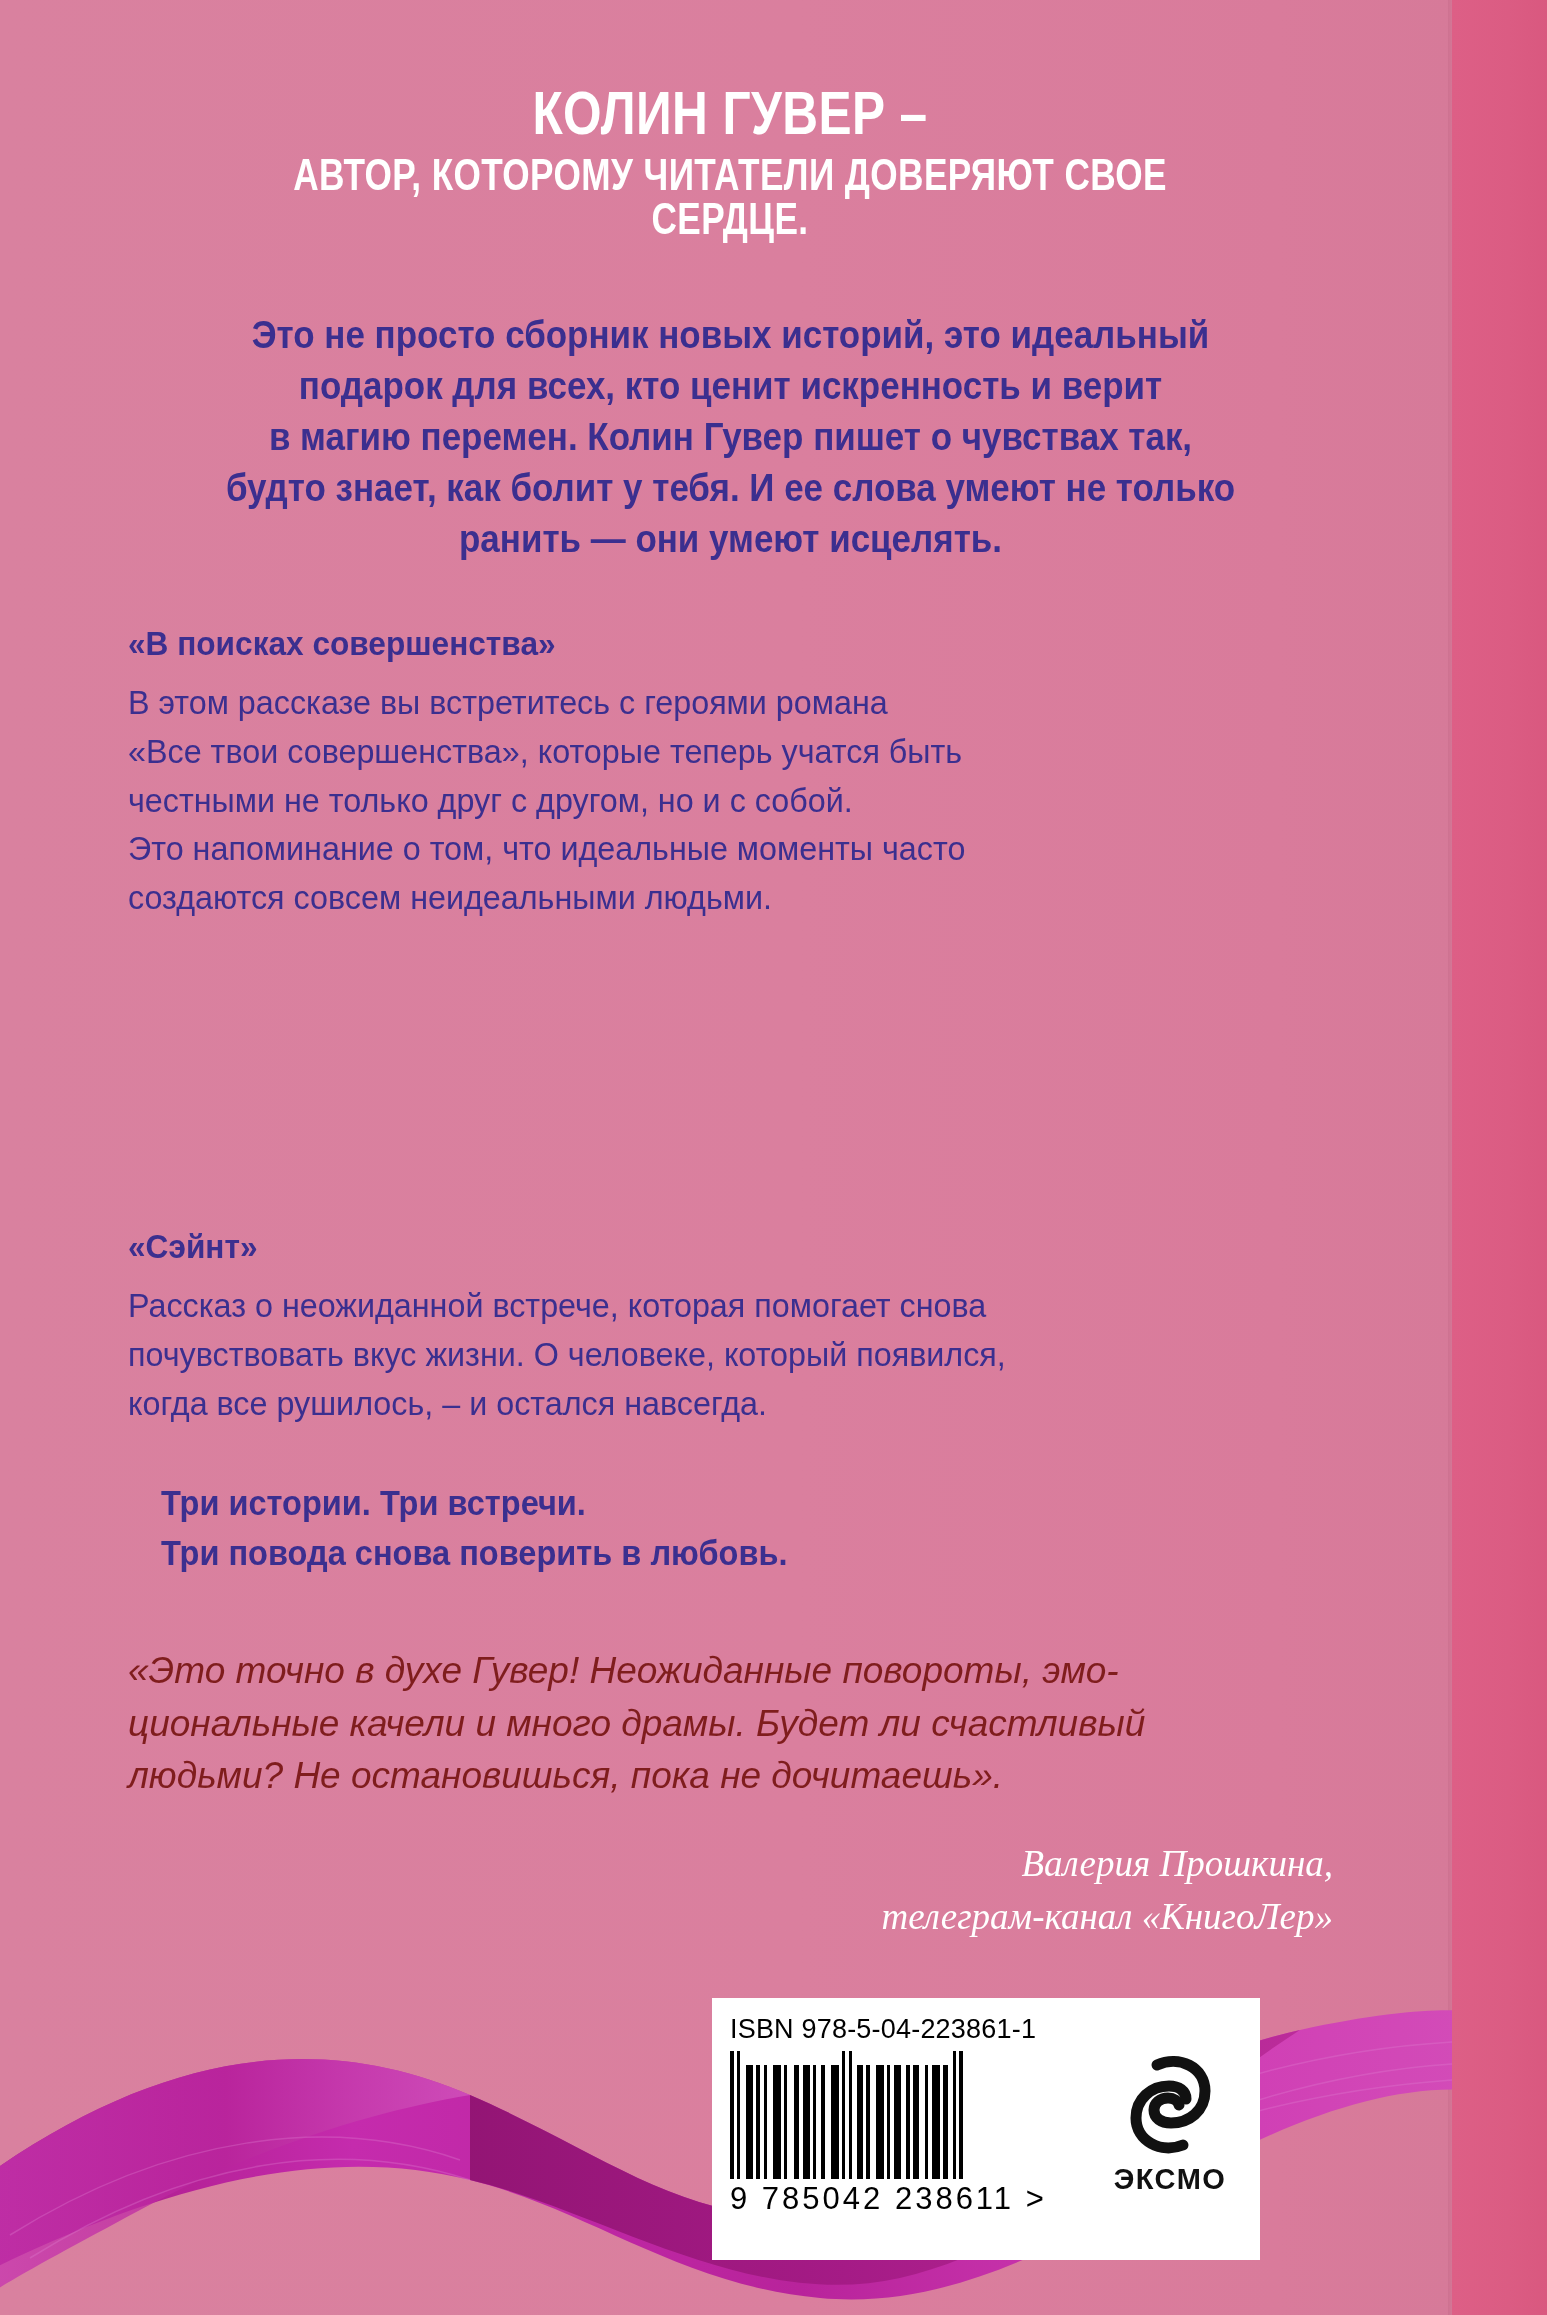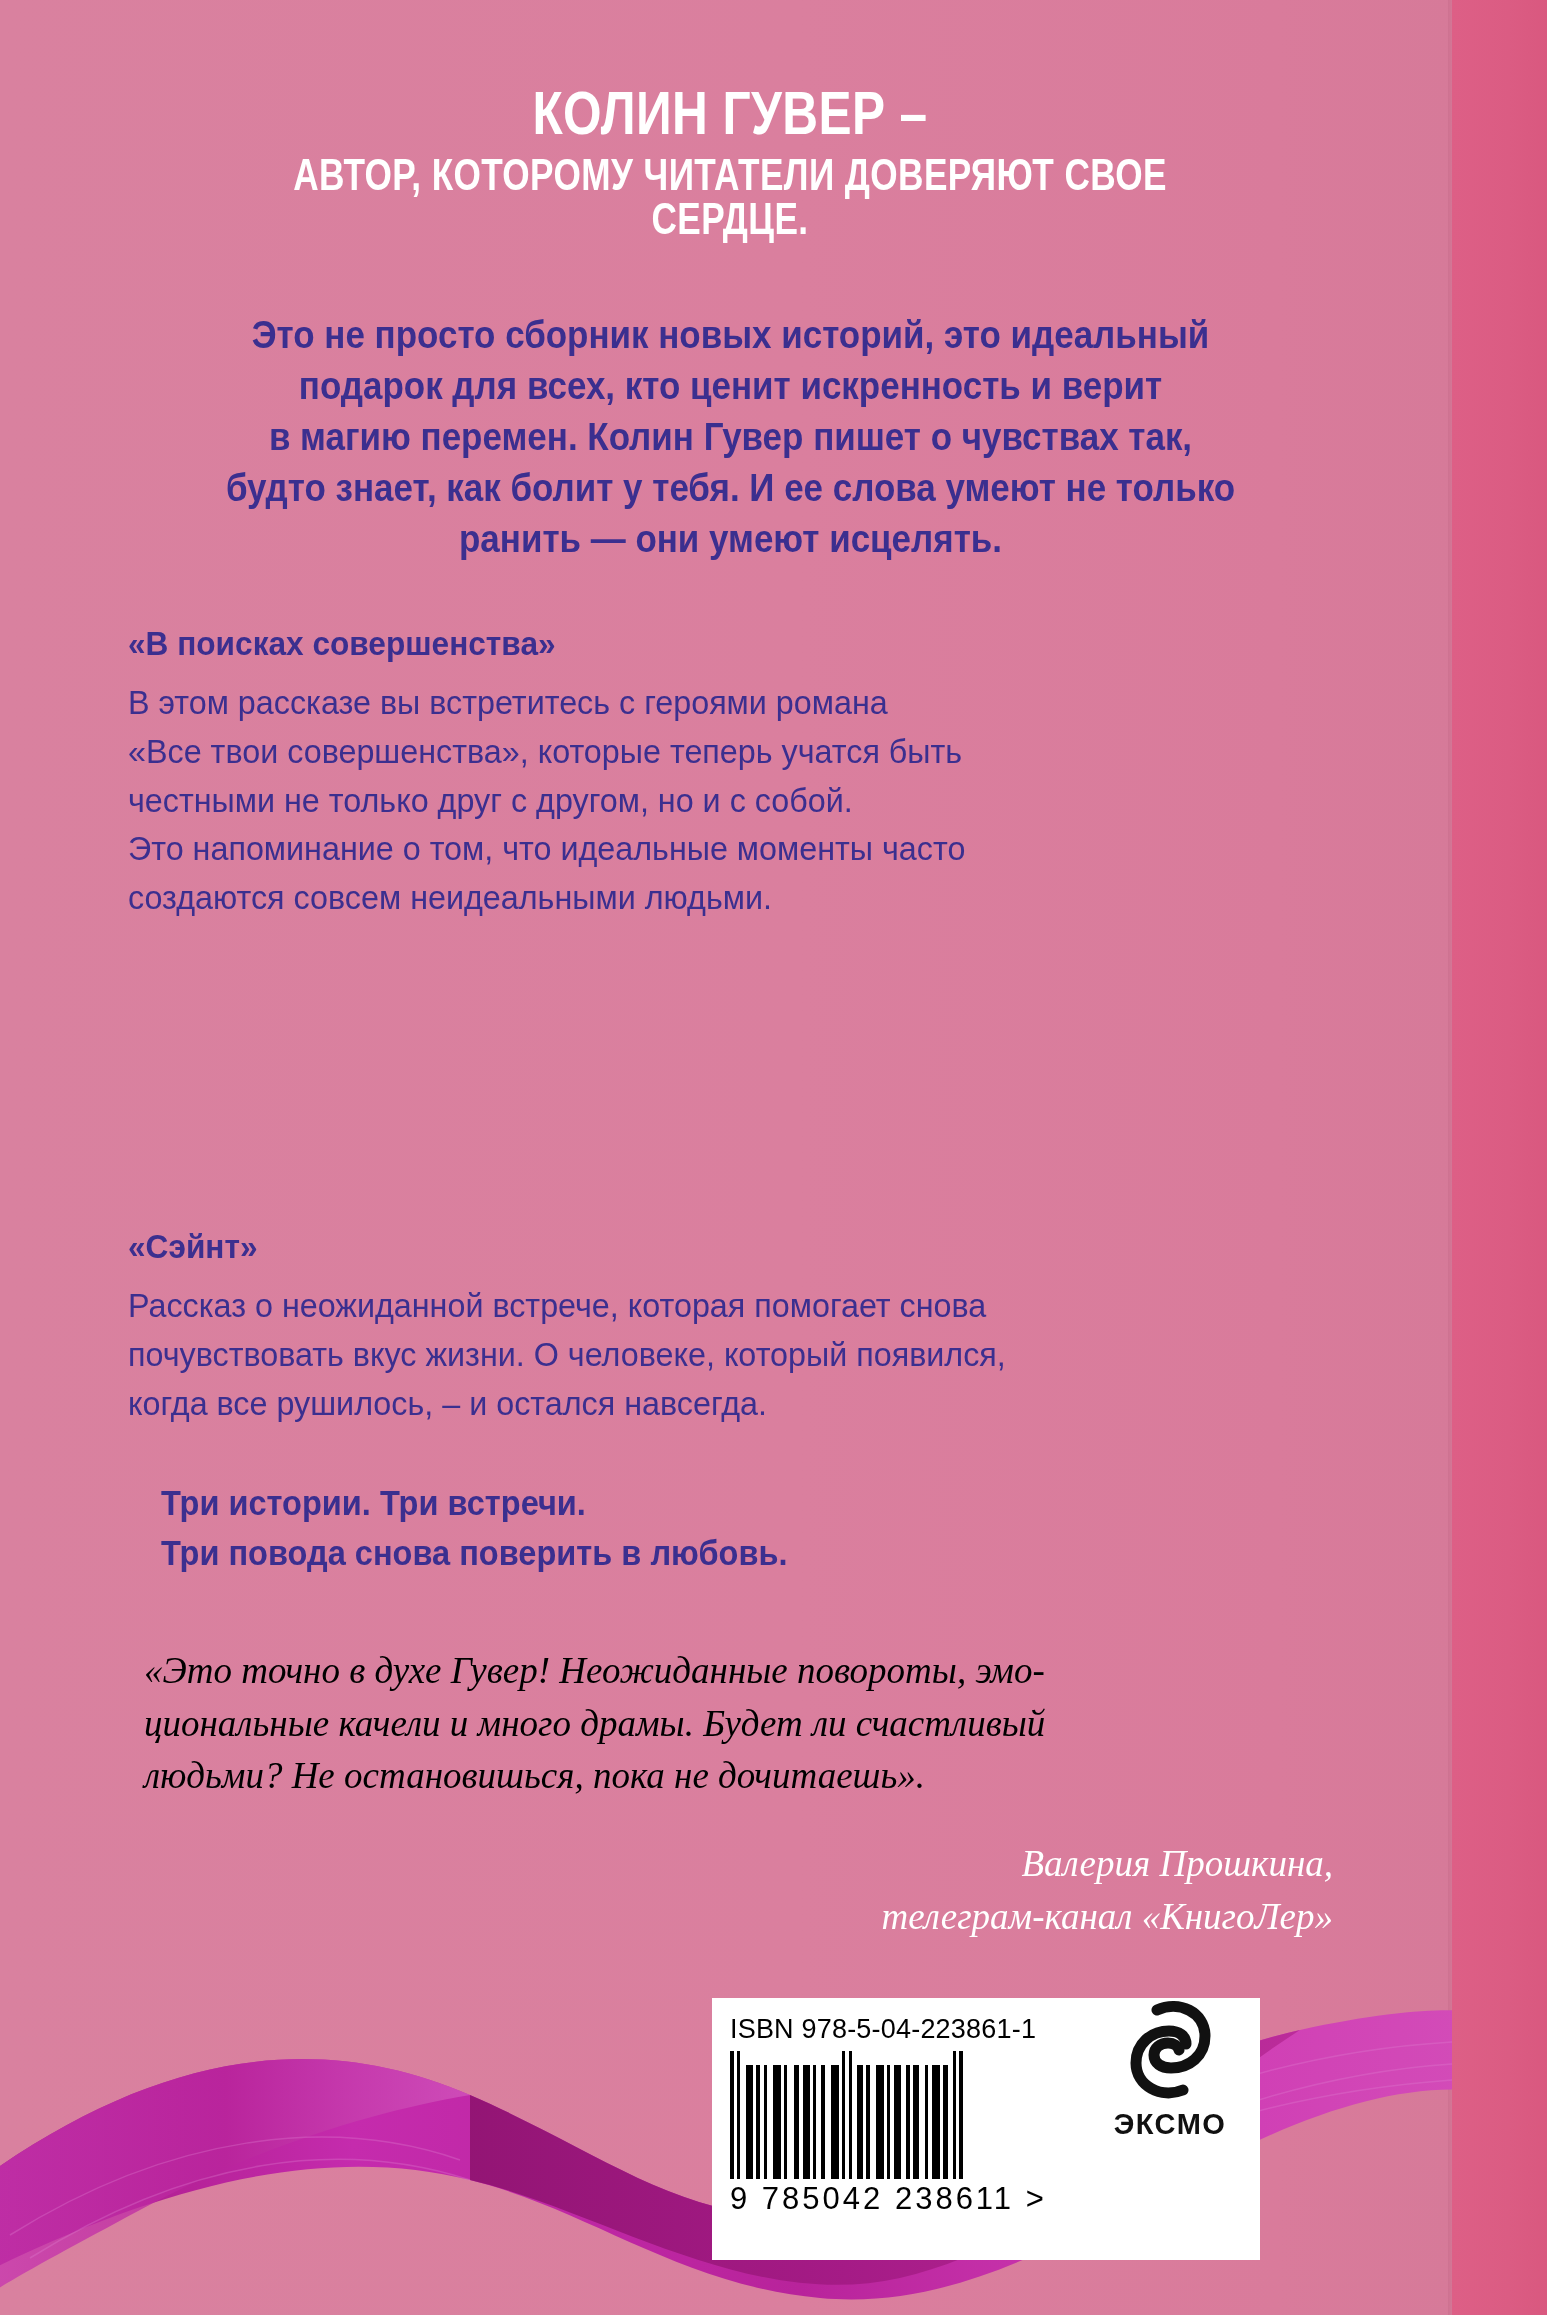--- a/index.html
+++ b/index.html
@@ -125,25 +125,25 @@
     text-align: left;
     color: #3b2f8f;
     font-weight: bold;
     font-size: 35px;
     line-height: 1.42;
   }
   .tagline .ln { display: block; transform: scaleX(0.93); transform-origin: center; }
 
   .quote {
     position: absolute;
-    left: 144px;
+    left: 128px;
     top: 1645px;
     width: 1205px;
-    color: #000000;
-    font-family: Liberation Serif, serif;
+    color: #7f1d1d;
+    font-family: Liberation Sans, sans-serif;
     font-style: italic;
     font-size: 37px;
     line-height: 1.42;
     text-align: left;
   }
   .quote .ln { display: block; }
 
   .attribution {
     position: absolute;
     left: 128px;
@@ -205,21 +205,21 @@
     color: #000;
     letter-spacing: 3px;
     margin-top: 2px;
     white-space: nowrap;
   }
   .logo-box {
     flex: 1;
     display: flex;
     flex-direction: column;
     align-items: center;
-    justify-content: flex-start;
+    justify-content: center;
     padding-bottom: 10px;
   }
   .logo-mark { width: 86px; height: 104px; }
   .logo-word {
     font-family: "Liberation Sans", sans-serif;
     font-weight: bold;
     font-size: 29px;
     letter-spacing: 1.5px;
     color: #111;
     margin-top: 6px;

